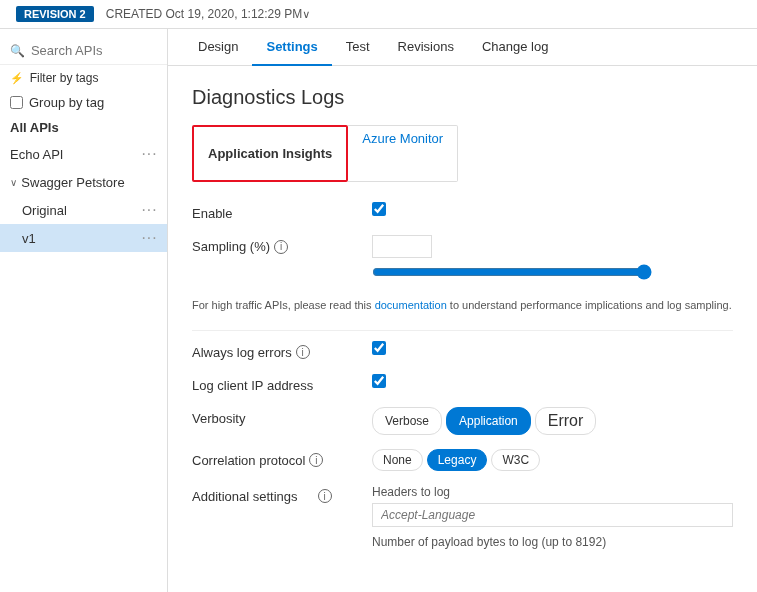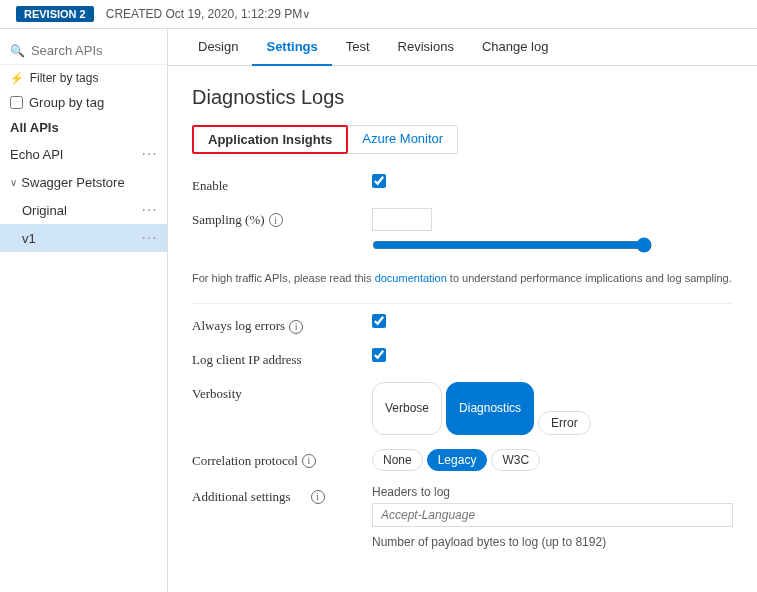--- a/index.html
+++ b/index.html
@@ -26,21 +26,21 @@
 
     
     .page-content { padding: 20px 24px; flex: 1; }
     .page-title { font-size: 20px; font-weight: 300; color: #333; margin-bottom: 16px; }
 
     
     .sub-tabs { display: flex; gap: 0; margin-bottom: 20px; }
 
     
     .form-row { display: flex; align-items: flex-start; margin-bottom: 14px; }
-    .form-label { width: 180px; font-size: 13px; color: #333; padding-top: 4px; display: flex; align-items: center; gap: 4px; flex-shrink: 0; font-family: Liberation Serif, serif; }
+    .form-label { width: 180px; font-size: 13px; color: #333; padding-top: 4px; display: flex; align-items: center; gap: 4px; flex-shrink: 0; }
     .form-control { flex: 1; }
 
     
     input[type="checkbox"] { accent-color: #0078d4; }
   </style>
 </head>
 <body>
 
 <div style="background:#fff; border-bottom:1px solid #ddd; padding:6px 16px; display:flex; align-items:center; gap:12px; flex-shrink:0;">
   <span style="background:#005a9e;color:#fff;font-size:11px;font-weight:bold;padding:2px 8px;border-radius:2px;">REVISION 2</span>
@@ -93,21 +93,21 @@
       <div class="nav-tab active"><span>Settings</span></div>
       <div class="nav-tab"><span>Test</span></div>
       <div class="nav-tab"><span>Revisions</span></div>
       <div class="nav-tab"><span>Change log</span></div>
     </div>
 
     <div class="page-content">
       <h1 class="page-title">Diagnostics Logs</h1>
 
       <div class="sub-tabs">
-        <div style="padding:5px 14px;cursor:pointer;font-size:13px;border:2px solid #e81123;border-radius:2px;color:#333;font-weight:600;">Application Insights</div>
+        <div style="padding:19px 14px;cursor:pointer;font-size:13px;border:2px solid #e81123;border-radius:2px;color:#333;font-weight:600;">Application Insights</div>
         <div style="padding:5px 14px;cursor:pointer;font-size:13px;border:1px solid #ddd;border-left:none;border-radius:0 2px 2px 0;color:#0078d4;background:#fff;">Azure Monitor</div>
       </div>
 
       <div class="form-row">
         <div class="form-label">Enable</div>
         <div class="form-control">
           <input type="checkbox" checked="" style="accent-color: rgb(0, 120, 212); width: 14px; height: 14px;">
         </div>
       </div>
 
@@ -127,43 +127,43 @@
 
       <div style="font-size:11px;color:#555;margin-bottom:16px;max-width:560px;line-height:1.5;">
         <span>For high traffic APIs, please read this</span>
         <a style="color:#0078d4;text-decoration:none;cursor:pointer;">documentation</a>
         <span>to understand performance implications and log sampling.</span>
       </div>
 
       <hr style="border:none;border-top:1px solid #eee;margin:10px 0;">
 
       <div class="form-row">
-        <div class="form-label" style="display:flex;align-items:flex-end;gap:4px;">
+        <div class="form-label" style="display:flex;align-items:center;gap:4px;">
           <span>Always log errors</span>
           <span style="display:inline-flex;align-items:center;justify-content:center;width:14px;height:14px;border-radius:50%;border:1px solid #666;font-size:10px;color:#666;cursor:pointer;">i</span>
         </div>
         <div class="form-control">
           <input type="checkbox" checked="" style="accent-color: rgb(0, 120, 212); width: 14px; height: 14px;">
         </div>
       </div>
 
       <div class="form-row">
         <div class="form-label">Log client IP address</div>
         <div class="form-control">
           <input type="checkbox" checked="" style="accent-color: rgb(0, 120, 212); width: 14px; height: 14px;">
         </div>
       </div>
 
       <div class="form-row">
         <div class="form-label">Verbosity</div>
         <div class="form-control">
           <div style="display:flex;gap:4px;">
             <button style="padding:4px 12px;border:1px solid #ddd;border-radius:12px;font-size:12px;cursor:pointer;background:#fff;color:#333;">Verbose</button>
-            <button style="padding:4px 12px;border:1px solid #0078d4;border-radius:12px;font-size:12px;cursor:pointer;background:#0078d4;color:#fff;">Diagnostics</button>
-            <button style="padding:4px 12px;border:1px solid #ddd;border-radius:12px;font-size:12px;cursor:pointer;background:#fff;color:#333;margin-top:29px;">Error</button>
+            <button style="padding:4px 12px;border:1px solid #0078d4;border-radius:12px;font-size:12px;cursor:pointer;background:#0078d4;color:#fff;">Application</button>
+            <button style="padding:4px 12px;border:1px solid #ddd;border-radius:12px;font-size:16px;cursor:pointer;background:#fff;color:#333;">Error</button>
           </div>
         </div>
       </div>
 
       <div class="form-row">
         <div class="form-label" style="display:flex;align-items:center;gap:4px;">
           <span>Correlation protocol</span>
           <span style="display:inline-flex;align-items:center;justify-content:center;width:14px;height:14px;border-radius:50%;border:1px solid #666;font-size:10px;color:#666;cursor:pointer;">i</span>
         </div>
         <div class="form-control">

